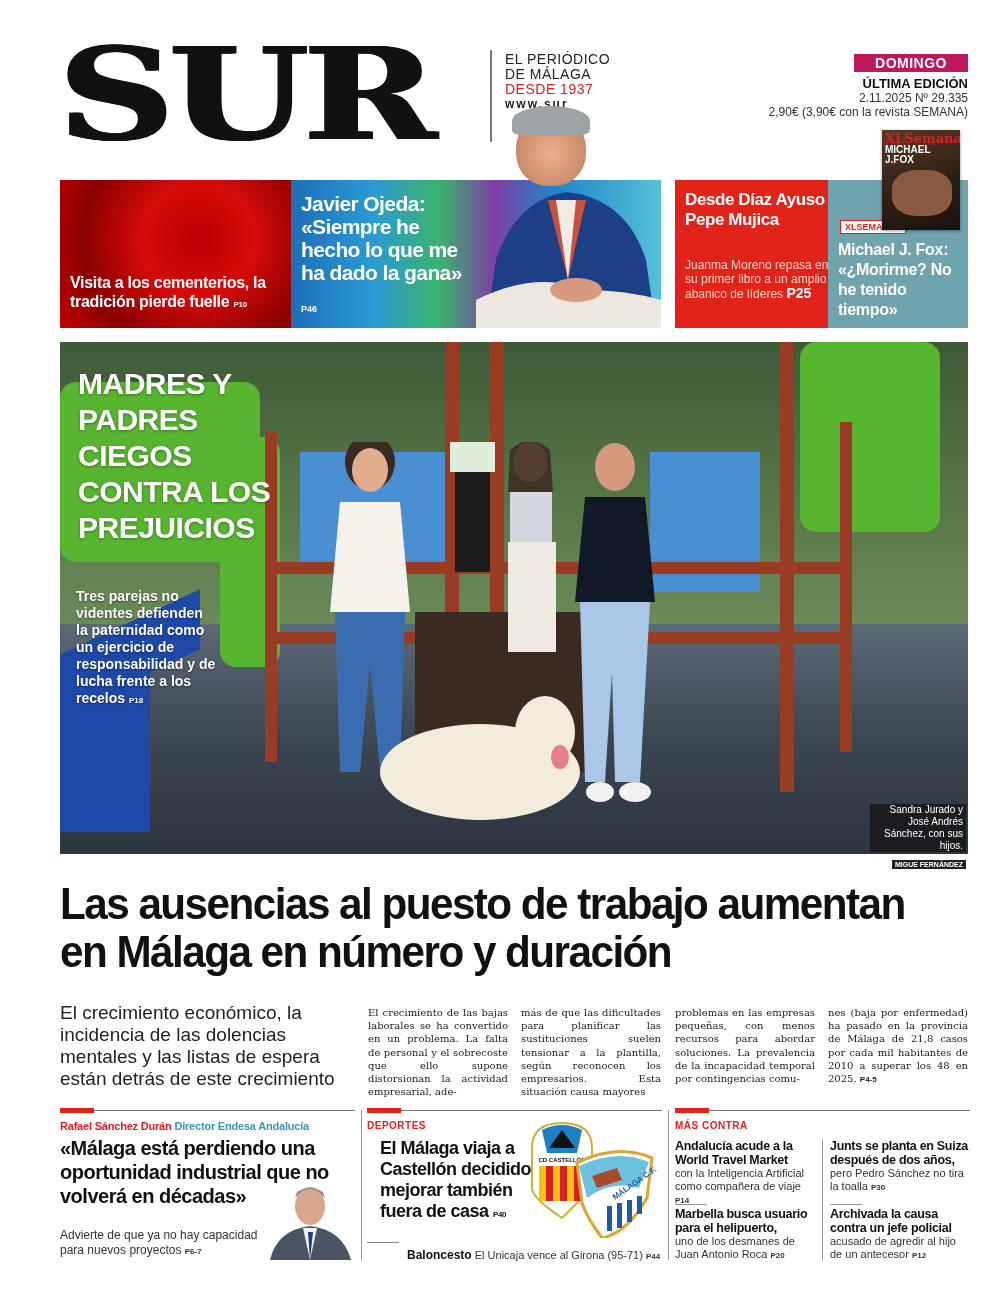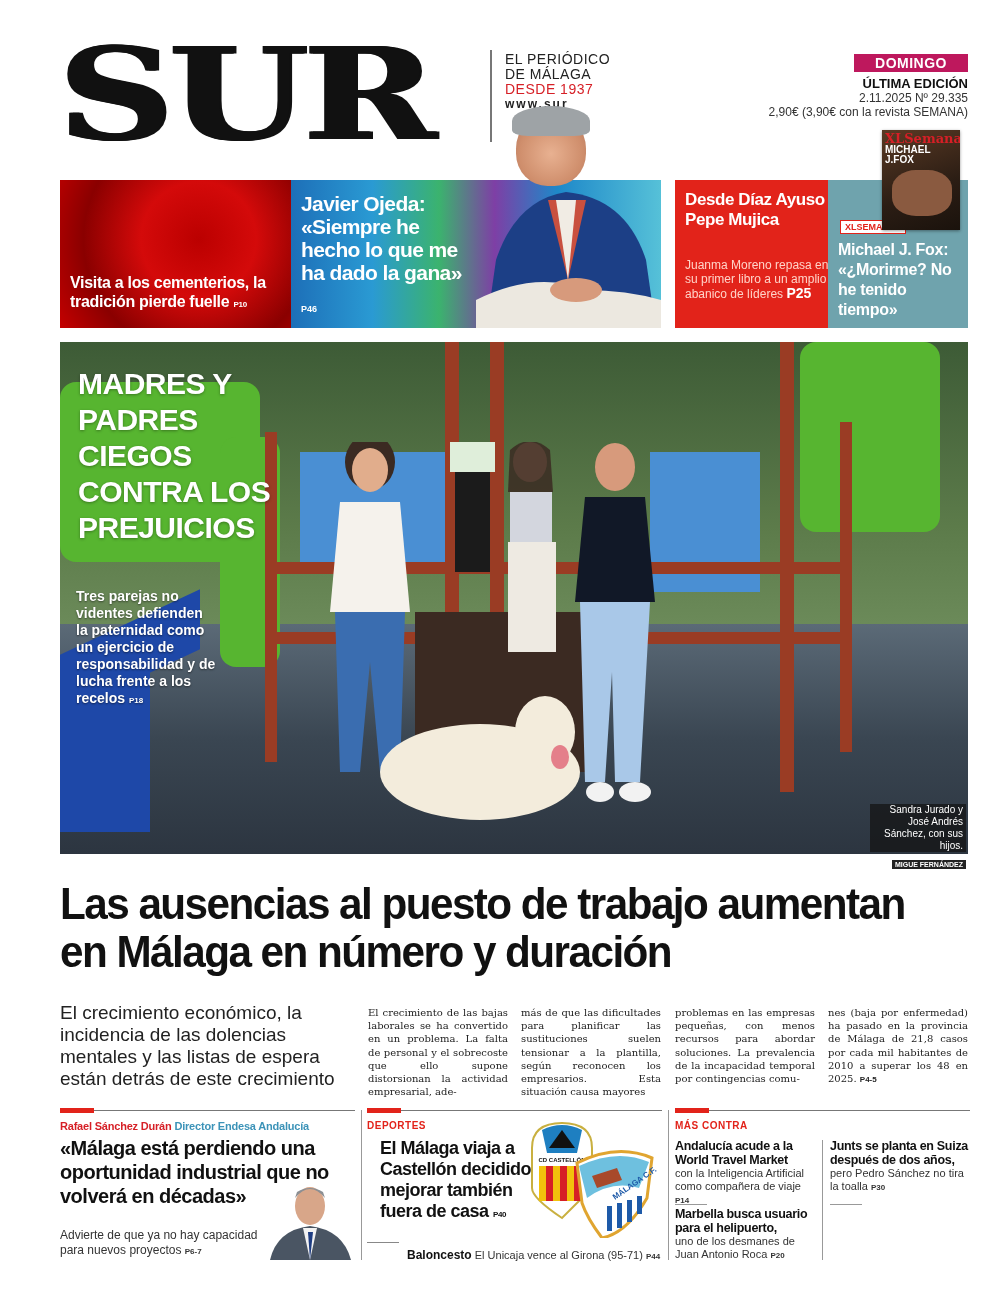--- a/index.html
+++ b/index.html
@@ -283,13 +283,18 @@
     <span>pero Pedro Sánchez no tira la toalla</span>
     <span class="pg">P30</span>
   </div>
   <div class="mt-rule" style="left:0;top:94px;"></div>
   <div class="mt-rule" style="left:155px;top:94px;"></div>
   <div class="mt" style="left:0;top:98px;">
     <b>Marbella busca usuario para el helipuerto,</b>
     <span>uno de los desmanes de Juan Antonio Roca</span>
     <span class="pg">P20</span>
   </div>
+  <div class="mt" style="left:155px;top:98px;">
+    <b>Archivada la causa contra un jefe policial</b>
+    <span>acusado de agredir al hijo de un antecesor</span>
+    <span class="pg">P12</span>
+  </div>
 </div>
 
 </body></html>

